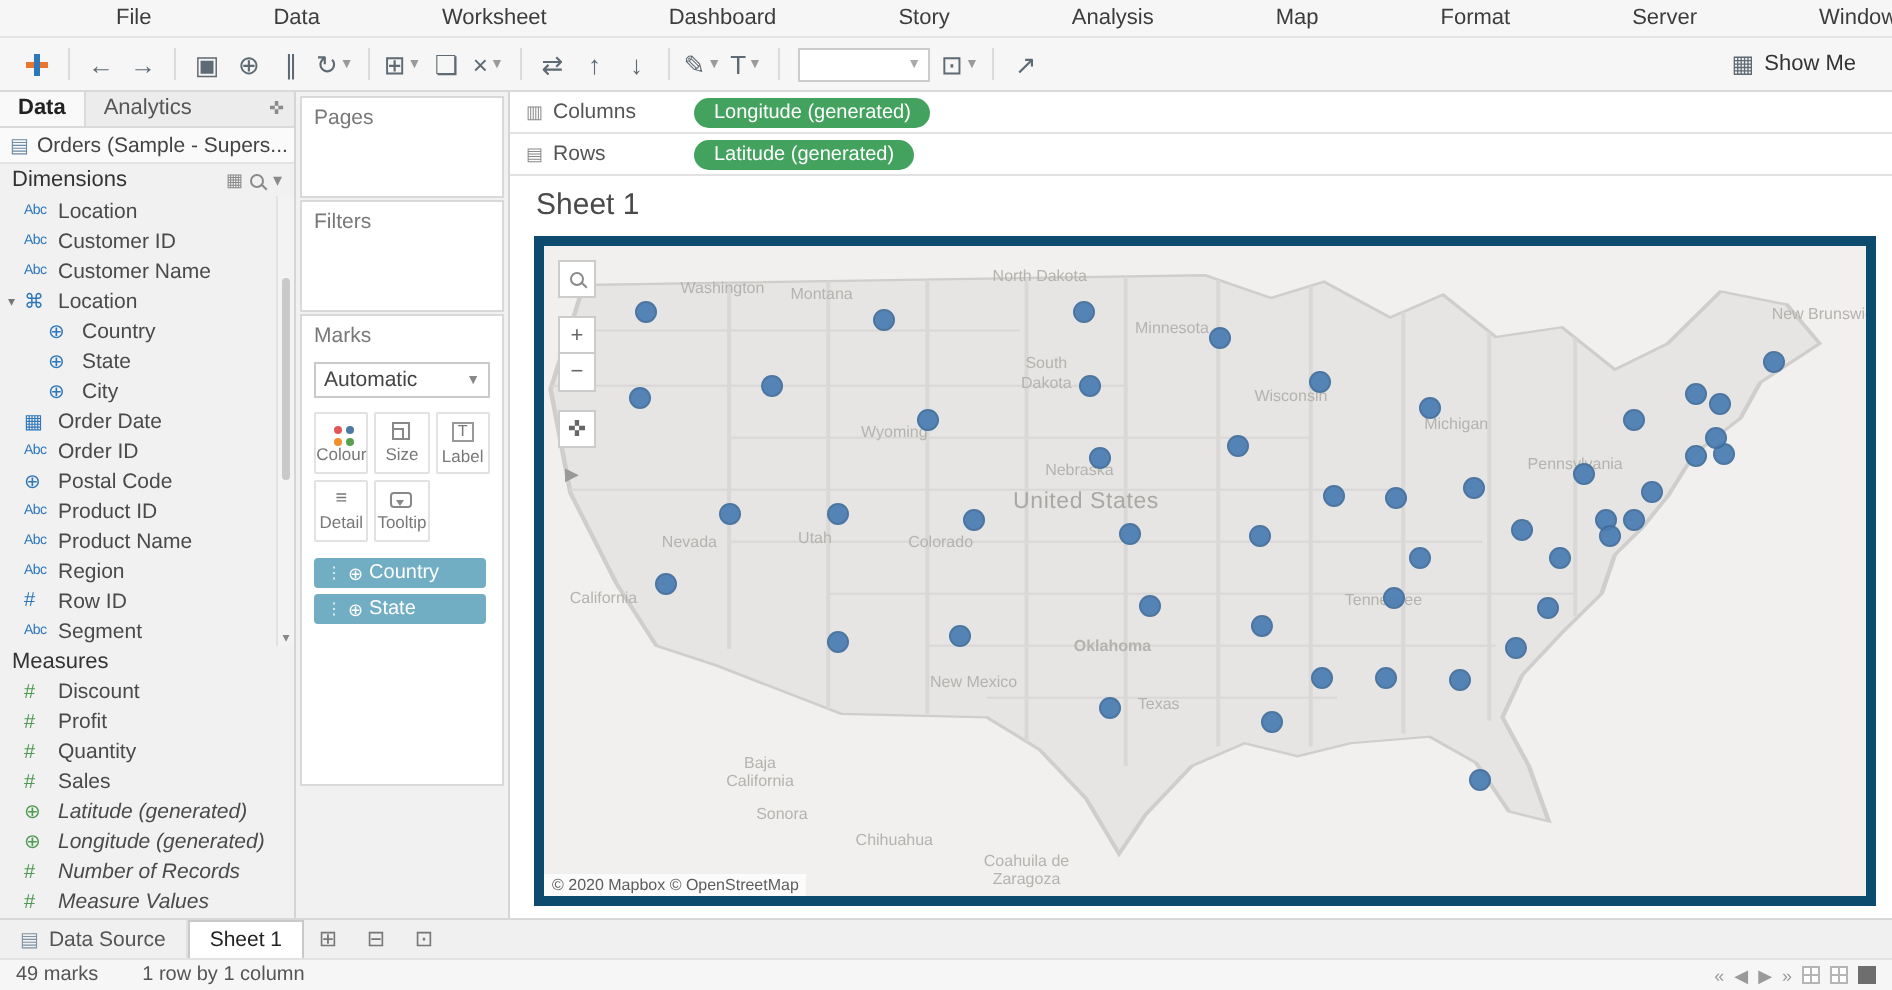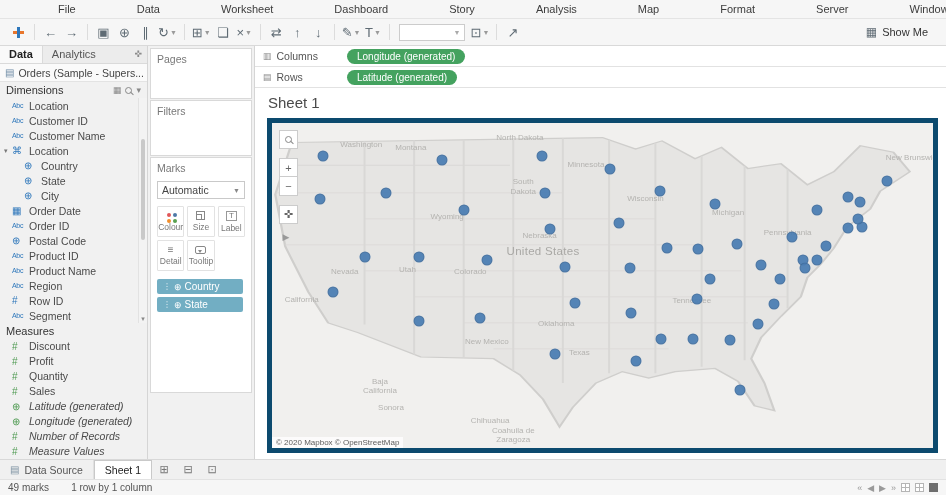--- a/index.html
+++ b/index.html
@@ -474,29 +474,29 @@
             <div class="map-label wrap" style="left: 38%; top: 19.5%;">South Dakota</div>
             <div class="map-label" style="left: 56.5%; top: 23%;">Wisconsin</div>
             <div class="map-label" style="left: 69%; top: 27.5%;">Michigan</div>
             <div class="map-label" style="left: 26.5%; top: 28.5%;">Wyoming</div>
             <div class="map-label" style="left: 40.5%; top: 34.5%; text-align: center;">Nebraska</div>
             <div class="map-label lg" style="left: 41%; top: 39.5%;">United States</div>
             <div class="map-label" style="left: 11%; top: 45.5%;">Nevada</div>
             <div class="map-label" style="left: 20.5%; top: 45%;">Utah</div>
             <div class="map-label" style="left: 30%; top: 45.5%;">Colorado</div>
             <div class="map-label" style="left: 4.5%; top: 54%;">California</div>
-            <div class="map-label" style="left: 43%; top: 61.5%;">Oklahoma</div>
+            <div class="map-label" style="left: 43%; top: 61.5%; font-weight: bold;">Oklahoma</div>
             <div class="map-label" style="left: 32.5%; top: 67%;">New Mexico</div>
             <div class="map-label" style="left: 46.5%; top: 70.5%;">Texas</div>
             <div class="map-label" style="left: 63.5%; top: 54.5%;">Tennessee</div>
             <div class="map-label" style="left: 78%; top: 33.5%;">Pennsylvania</div>
             <div class="map-label" style="left: 97%; top: 10.5%;">New Brunswick</div>
             <div class="map-label wrap" style="left: 11.5%; top: 81%; margin-left: 32px;">Baja California</div>
             <div class="map-label" style="left: 18%; top: 87.5%;">Sonora</div>
-            <div class="map-label" style="left: 26.5%; top: 91.5%; margin-left: 43px;">Chihuahua</div>
+            <div class="map-label" style="left: 26.5%; top: 91.5%;">Chihuahua</div>
             <div class="map-label wrapw" style="left: 36.5%; top: 96%;">Coahuila de Zaragoza</div>
           </div>
         <div>
             <div class="map-dot" style="left: 7.7%; top: 10%;"></div>
             <div class="map-dot" style="left: 7.3%; top: 23.5%;"></div>
             <div class="map-dot" style="left: 9.2%; top: 51.9%;"></div>
             <div class="map-dot" style="left: 14%; top: 41.2%;"></div>
             <div class="map-dot" style="left: 17.3%; top: 21.5%;"></div>
             <div class="map-dot" style="left: 22.2%; top: 41.2%;"></div>
             <div class="map-dot" style="left: 22.2%; top: 60.8%;"></div>

